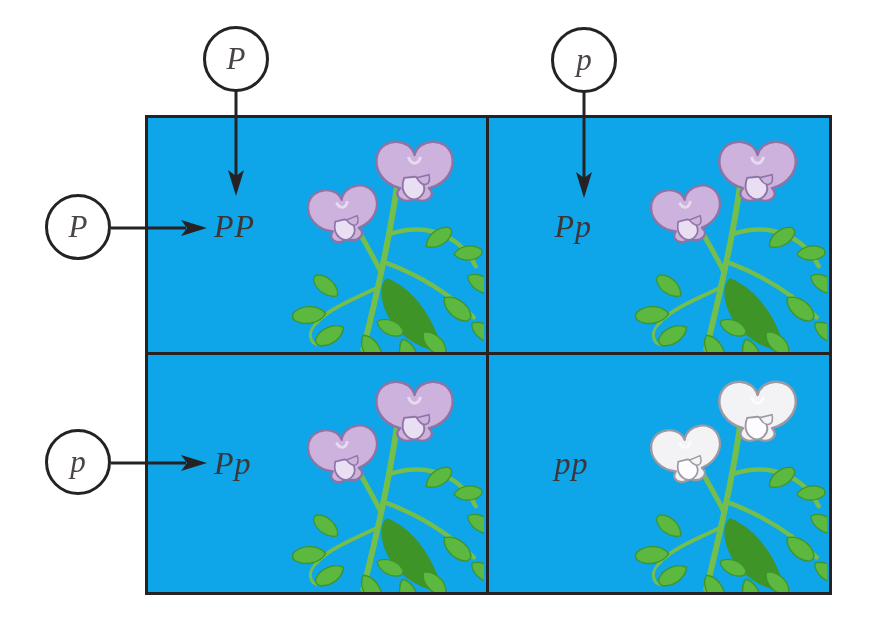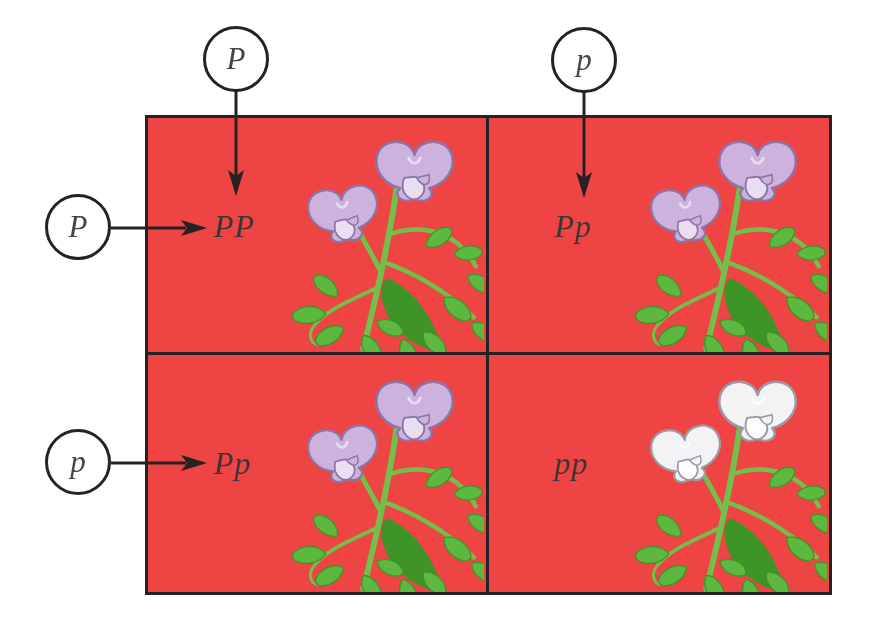--- a/index.html
+++ b/index.html
@@ -6,21 +6,21 @@
   .canvas{
     position:relative;width:872px;height:617px;background:#ffffff;
     overflow:hidden;font-family:"Liberation Serif","DejaVu Serif",serif;
     color:#3c3637;
   }
   
   .grid{
     position:absolute;left:145px;top:115px;width:687px;height:480px;
     box-sizing:border-box;border:3px solid #262223;
     display:grid;grid-template-columns:1fr 1fr;grid-template-rows:1fr 1fr;
-    background:#ef4444;
+    background:#0ea5e9;
   }
   .cell{position:relative;box-sizing:border-box;overflow:hidden;}
   .cell.br{border-right:3px solid #262223;}
   .cell.bb{border-bottom:3px solid #262223;}
   .genotype{
     position:absolute;left:66px;top:92px;
     font-style:italic;font-size:32px;letter-spacing:1px;color:#3c3637;
     line-height:1;white-space:nowrap;
   }
   .flower{

